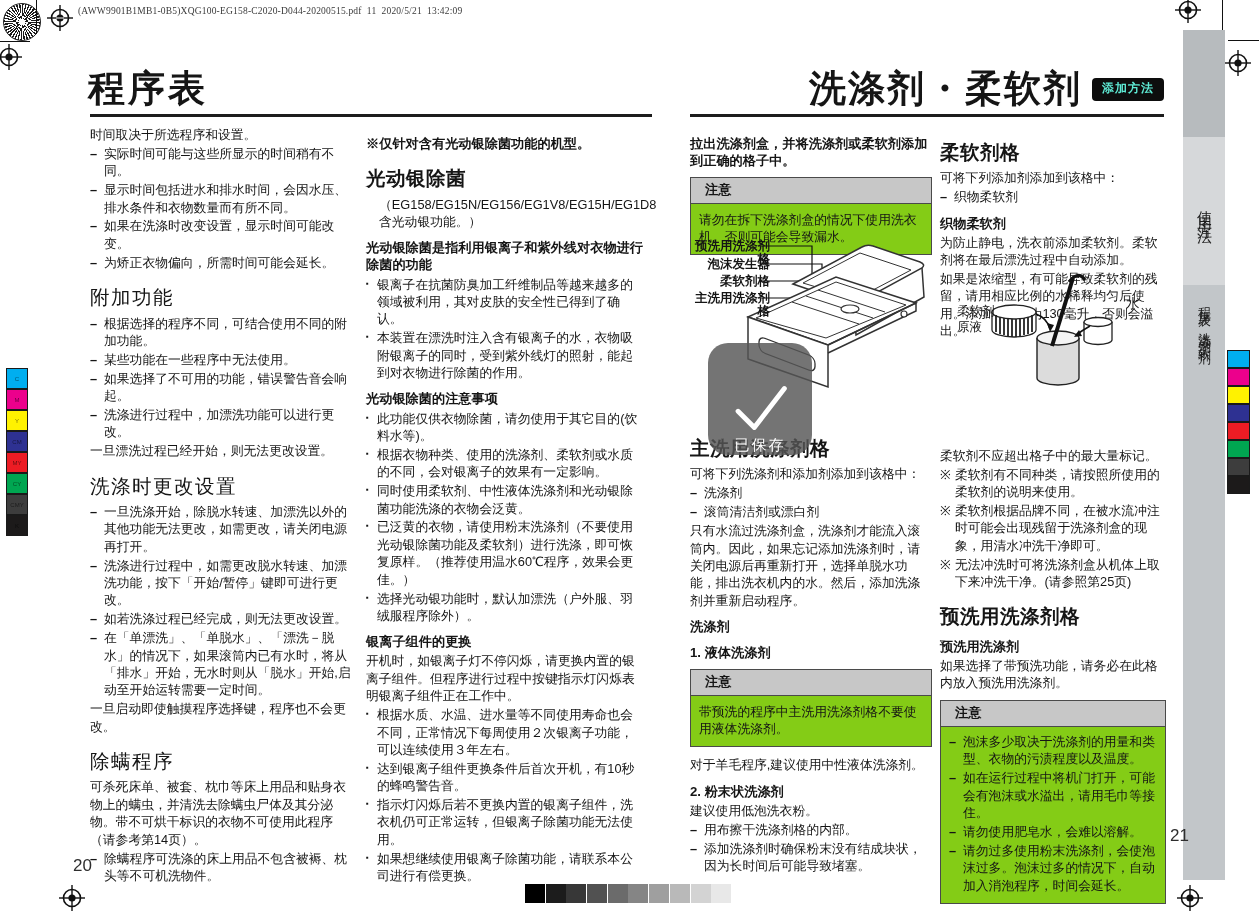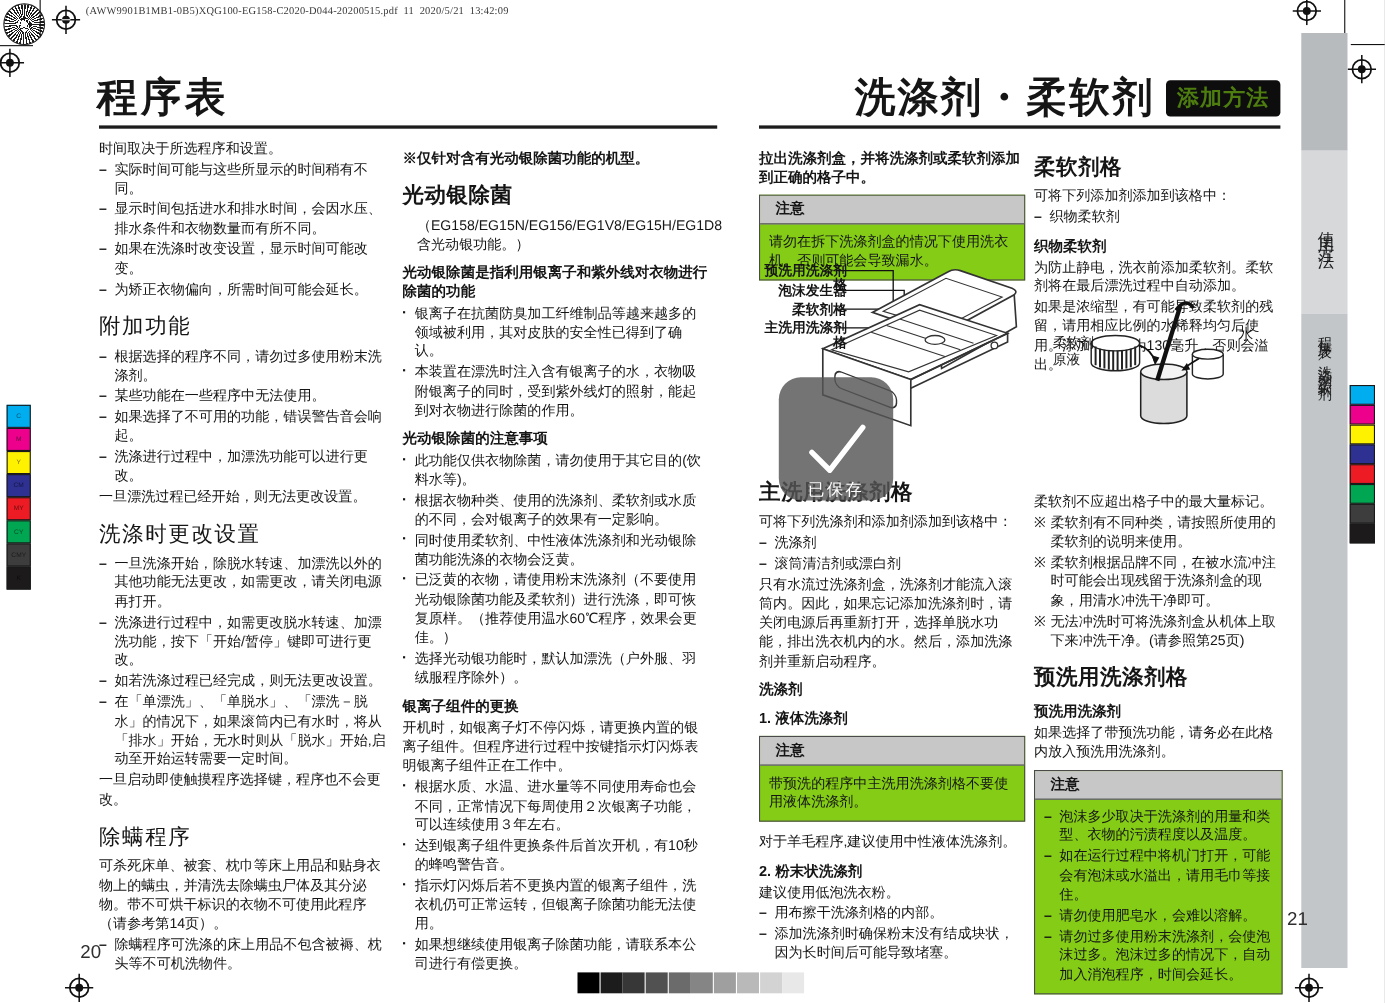--- a/index.html
+++ b/index.html
@@ -20,21 +20,21 @@
   .colorbar-right .cswatch{width:23px;height:18px;}
   .cswatch span{font-size:6px;color:rgba(0,0,0,.55);line-height:1;}
   .graybar{position:absolute;left:525px;top:884px;display:flex;}
   .gstep{width:20px;height:19px;margin-right:.7px;}
 
   
   .lp-title{position:absolute;left:88px;top:64px;font-size:37px;font-weight:700;letter-spacing:3px;}
   .rp-titlewrap{position:absolute;left:690px;top:64px;width:474px;display:flex;
                 justify-content:flex-end;align-items:center;gap:10px;}
   .rp-title{font-size:37px;font-weight:700;letter-spacing:2px;}
-  .badge{background:#0d0d0d;color:#4d7c0f;font-size:20px;font-weight:700;
+  .badge{background:#0d0d0d;color:#5eead4;font-size:12px;font-weight:700;
          padding:2px 10px 4px;border-radius:4px;letter-spacing:1px;}
   .title-rule{position:absolute;top:114px;height:2.5px;background:#1c1c1c;}
 
   
   .col{position:absolute;top:126px;z-index:1;}
   .col>:first-child{margin-top:0;}
   .blk{font-size:12.8px;line-height:1.36;margin:1.5px 0;}
   .blk.h2,.blk.h2b{font-size:19.5px;line-height:1.25;margin:14px 0 5px;letter-spacing:1.5px;}
   .blk.h2{font-weight:400;}
   .blk.h2b{font-weight:700;letter-spacing:.5px;}
@@ -199,21 +199,21 @@
         <span class="mk">–</span>
         <span class="bt">如果在洗涤时改变设置，显示时间可能改变。</span>
       </div>
       <div class="blk dash">
         <span class="mk">–</span>
         <span class="bt">为矫正衣物偏向，所需时间可能会延长。</span>
       </div>
       <div class="blk h2">附加功能</div>
       <div class="blk dash">
         <span class="mk">–</span>
-        <span class="bt">根据选择的程序不同，请勿过多使用粉末洗涤剂。</span>
+        <span class="bt">根据选择的程序不同，可结合使用不同的附加功能。</span>
       </div>
       <div class="blk dash">
         <span class="mk">–</span>
         <span class="bt">某些功能在一些程序中无法使用。</span>
       </div>
       <div class="blk dash">
         <span class="mk">–</span>
         <span class="bt">如果选择了不可用的功能，错误警告音会响起。</span>
       </div>
       <div class="blk dash">

